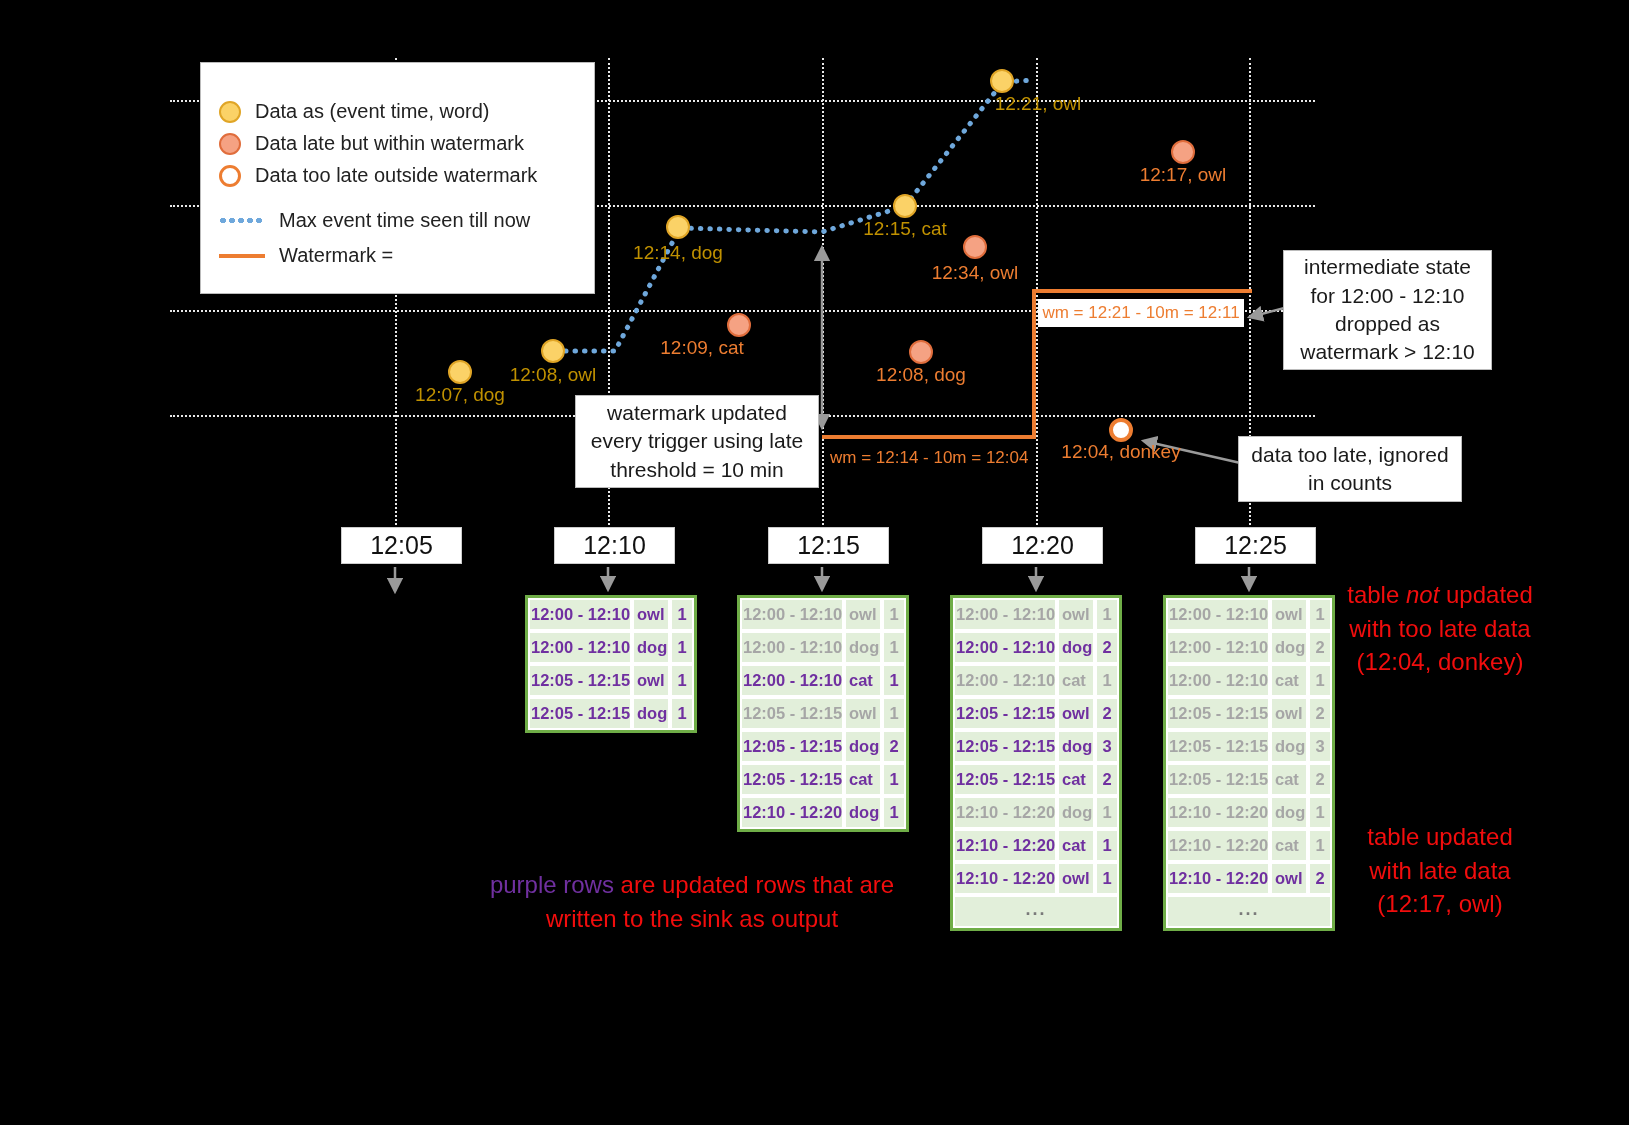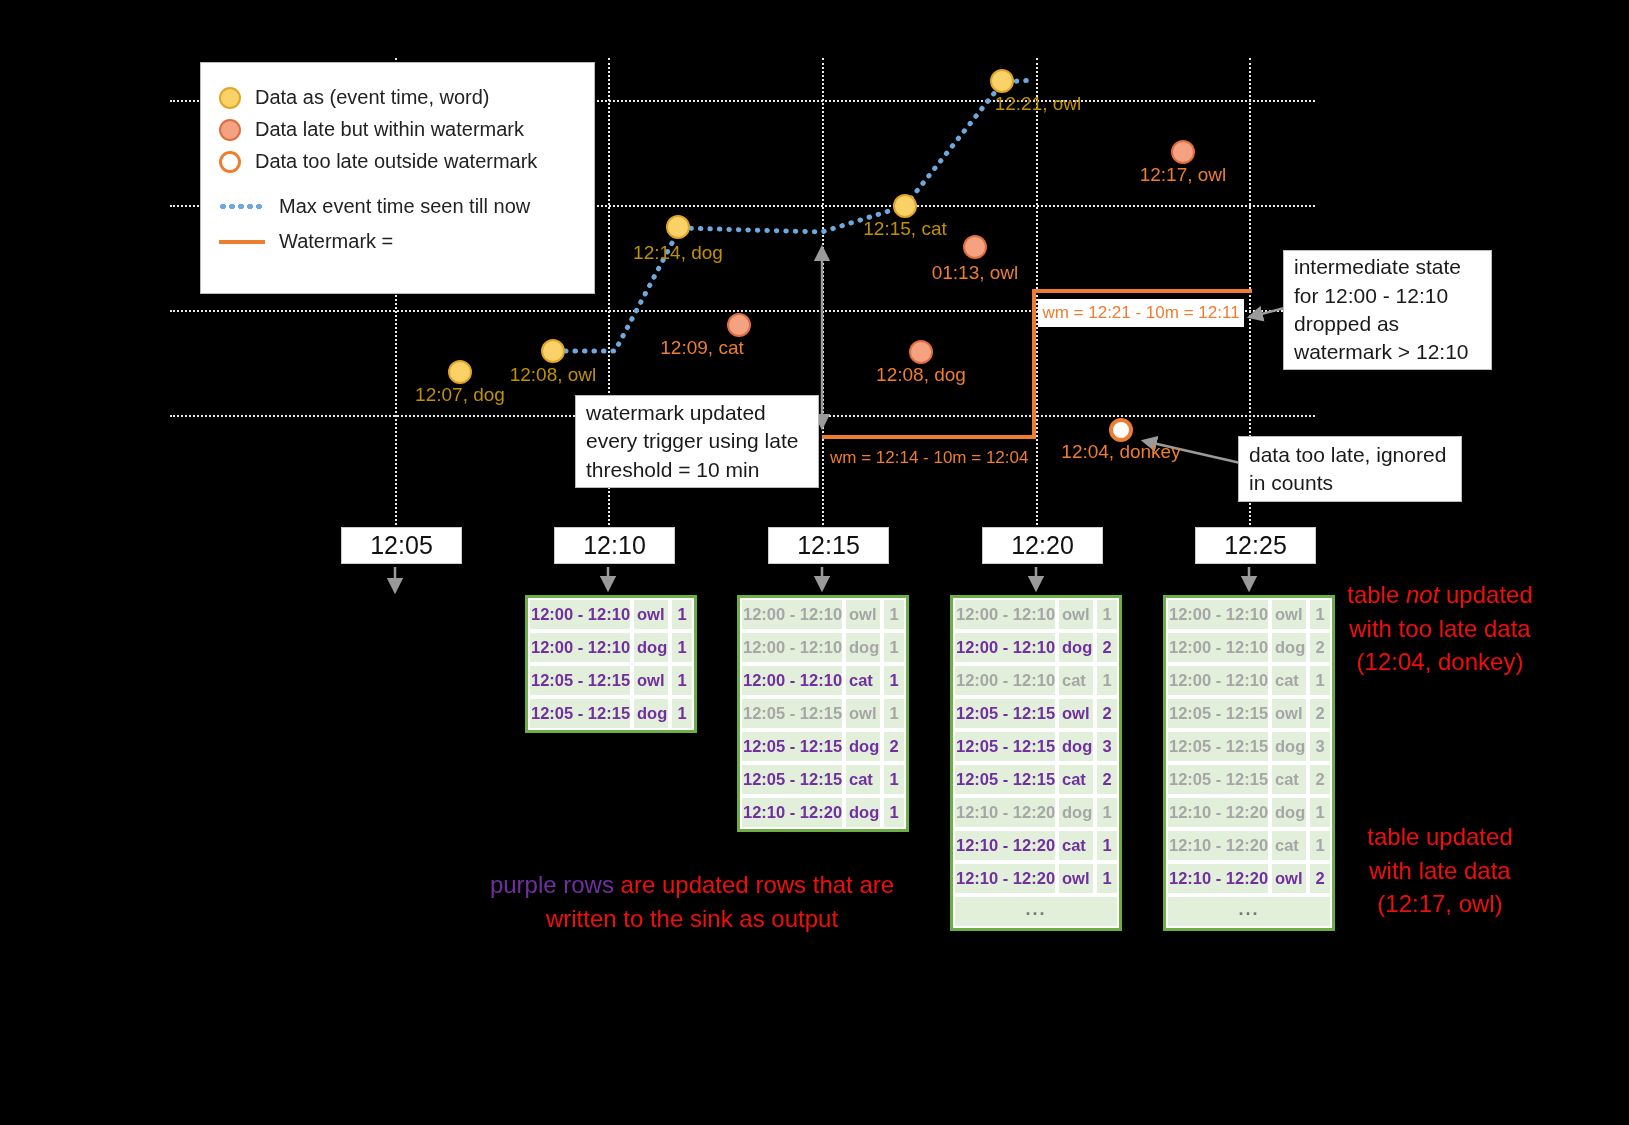--- a/index.html
+++ b/index.html
@@ -16,34 +16,34 @@
   
   .dot{position:absolute;width:24px;height:24px;border-radius:50%;box-sizing:border-box;}
   .dot.ontime{background:#FBD267;border:2px solid #E0A526;}
   .dot.late{background:#F5A283;border:2px solid #E06D3C;}
   .dot.toolate{background:#fff;border:4px solid #ED7D31;}
   .ptlabel{position:absolute;transform:translateX(-50%);white-space:nowrap;font-size:19px;}
   .ptlabel.ontime{color:#C09100;}
   .ptlabel.late, .ptlabel.toolate{color:#ED7D31;}
   
   .legend{position:absolute;left:200px;top:62px;width:395px;height:232px;background:#fff;
-          border:1px solid #bbb;box-sizing:border-box;padding:14px 18px;color:#222;}
+          border:1px solid #bbb;box-sizing:border-box;padding:28px 18px;color:#222;}
   .litem{display:flex;align-items:center;gap:14px;font-size:20px;margin:9px 0;}
   .sw{flex:none;}
   .sw.cir{width:22px;height:22px;border-radius:50%;box-sizing:border-box;}
   .sw.c-ontime{background:#FBD267;border:2px solid #E0A526;}
   .sw.c-late{background:#F5A283;border:2px solid #E06D3C;}
   .sw.c-toolate{background:#fff;border:3px solid #ED7D31;}
   .sw.blue-dots{width:46px;height:7px;background-image:radial-gradient(circle 3px at 4px 3.5px,#6FA8DC 95%,transparent);background-size:9px 7px;background-repeat:repeat-x;}
   .sw.orange-sw{width:46px;height:4px;background:#ED7D31;}
   .litem.gap{margin-top:22px;}
   .wmcol{display:flex;flex-direction:column;line-height:1.45;justify-content:flex-end;}
   
   .callout{position:absolute;background:#fff;border:1px solid #bbb;box-sizing:border-box;
-           color:#1a1a1a;font-size:21px;display:flex;align-items:center;
+           color:#1a1a1a;font-size:21px;text-align:center;display:flex;align-items:center;
            justify-content:center;line-height:1.35;padding:6px 10px;}
   
   .wm1{position:absolute;left:830px;top:448px;color:#ED7D31;font-size:17px;white-space:nowrap;}
   .wm2{position:absolute;left:1038px;top:299px;width:206px;height:28px;background:#fff;color:#ED7D31;
        font-size:17px;display:flex;align-items:center;justify-content:center;white-space:nowrap;}
   
   .tbox{position:absolute;top:527px;width:121px;height:37px;background:#fff;border:1px solid #ccc;
         box-sizing:border-box;color:#111;font-size:25px;display:flex;align-items:center;justify-content:center;}
   
   .rtable{position:absolute;width:172px;border:3px solid #6FAD47;background:#14532d;box-sizing:border-box;}
@@ -99,21 +99,21 @@
   <div class="ptlabel ontime" style="left:553px;top:364px">12:08, owl</div>
   <div class="dot ontime" style="left:666px;top:215px"></div>
   <div class="ptlabel ontime" style="left:678px;top:242px">12:14, dog</div>
   <div class="dot ontime" style="left:893px;top:194px"></div>
   <div class="ptlabel ontime" style="left:905px;top:218px">12:15, cat</div>
   <div class="dot ontime" style="left:990px;top:69px"></div>
   <div class="ptlabel ontime" style="left:1038px;top:93px">12:21, owl</div>
   <div class="dot late" style="left:727px;top:313px"></div>
   <div class="ptlabel late" style="left:702px;top:337px">12:09, cat</div>
   <div class="dot late" style="left:963px;top:235px"></div>
-  <div class="ptlabel late" style="left:975px;top:262px">01:13, owl</div>
+  <div class="ptlabel late" style="left:975px;top:262px">12:34, owl</div>
   <div class="dot late" style="left:909px;top:340px"></div>
   <div class="ptlabel late" style="left:921px;top:364px">12:08, dog</div>
   <div class="dot late" style="left:1171px;top:140px"></div>
   <div class="ptlabel late" style="left:1183px;top:164px">12:17, owl</div>
   <div class="dot toolate" style="left:1109px;top:418px"></div>
   <div class="ptlabel toolate" style="left:1121px;top:441px">12:04, donkey</div>
 
   <div class="legend">
     <div class="litem">
       <span class="sw cir c-ontime"></span>

